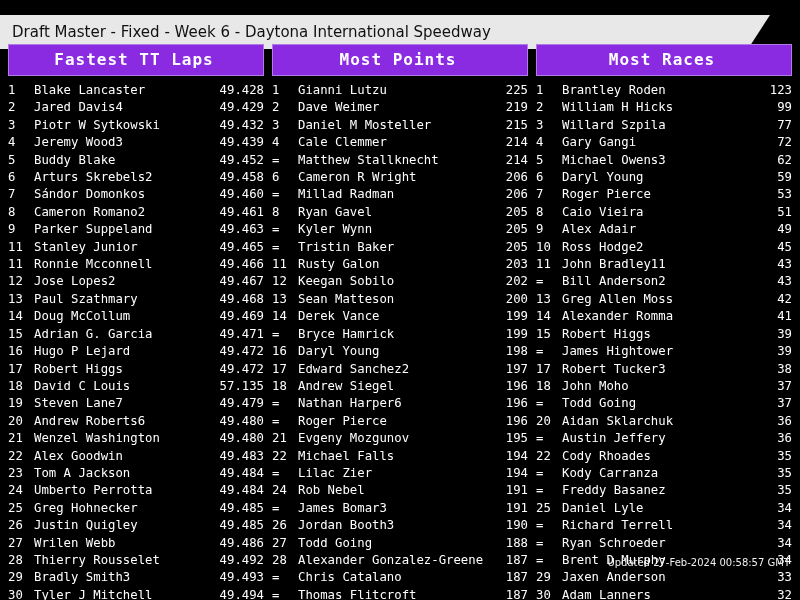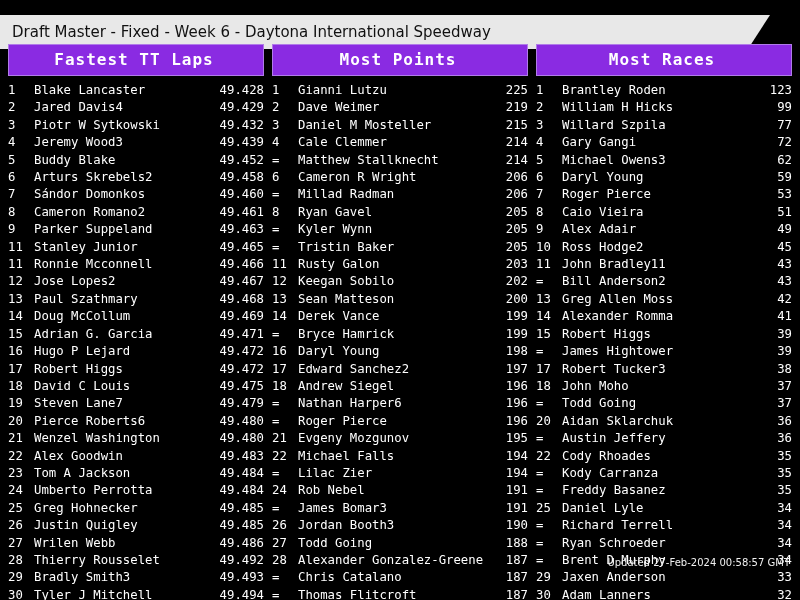--- a/index.html
+++ b/index.html
@@ -212,30 +212,30 @@
               <td class="val">49.472</td>
             </tr>
             <tr>
               <td class="pos">17</td>
               <td class="name">Robert Higgs</td>
               <td class="val">49.472</td>
             </tr>
             <tr>
               <td class="pos">18</td>
               <td class="name">David C Louis</td>
-              <td class="val">49.475</td>
+              <td class="val">57.135</td>
             </tr>
             <tr>
               <td class="pos">19</td>
               <td class="name">Steven Lane7</td>
               <td class="val">49.479</td>
             </tr>
             <tr>
               <td class="pos">20</td>
-              <td class="name">Pierce Roberts6</td>
+              <td class="name">Andrew Roberts6</td>
               <td class="val">49.480</td>
             </tr>
             <tr>
               <td class="pos">21</td>
               <td class="name">Wenzel Washington</td>
               <td class="val">49.480</td>
             </tr>
             <tr>
               <td class="pos">22</td>
               <td class="name">Alex Goodwin</td>

